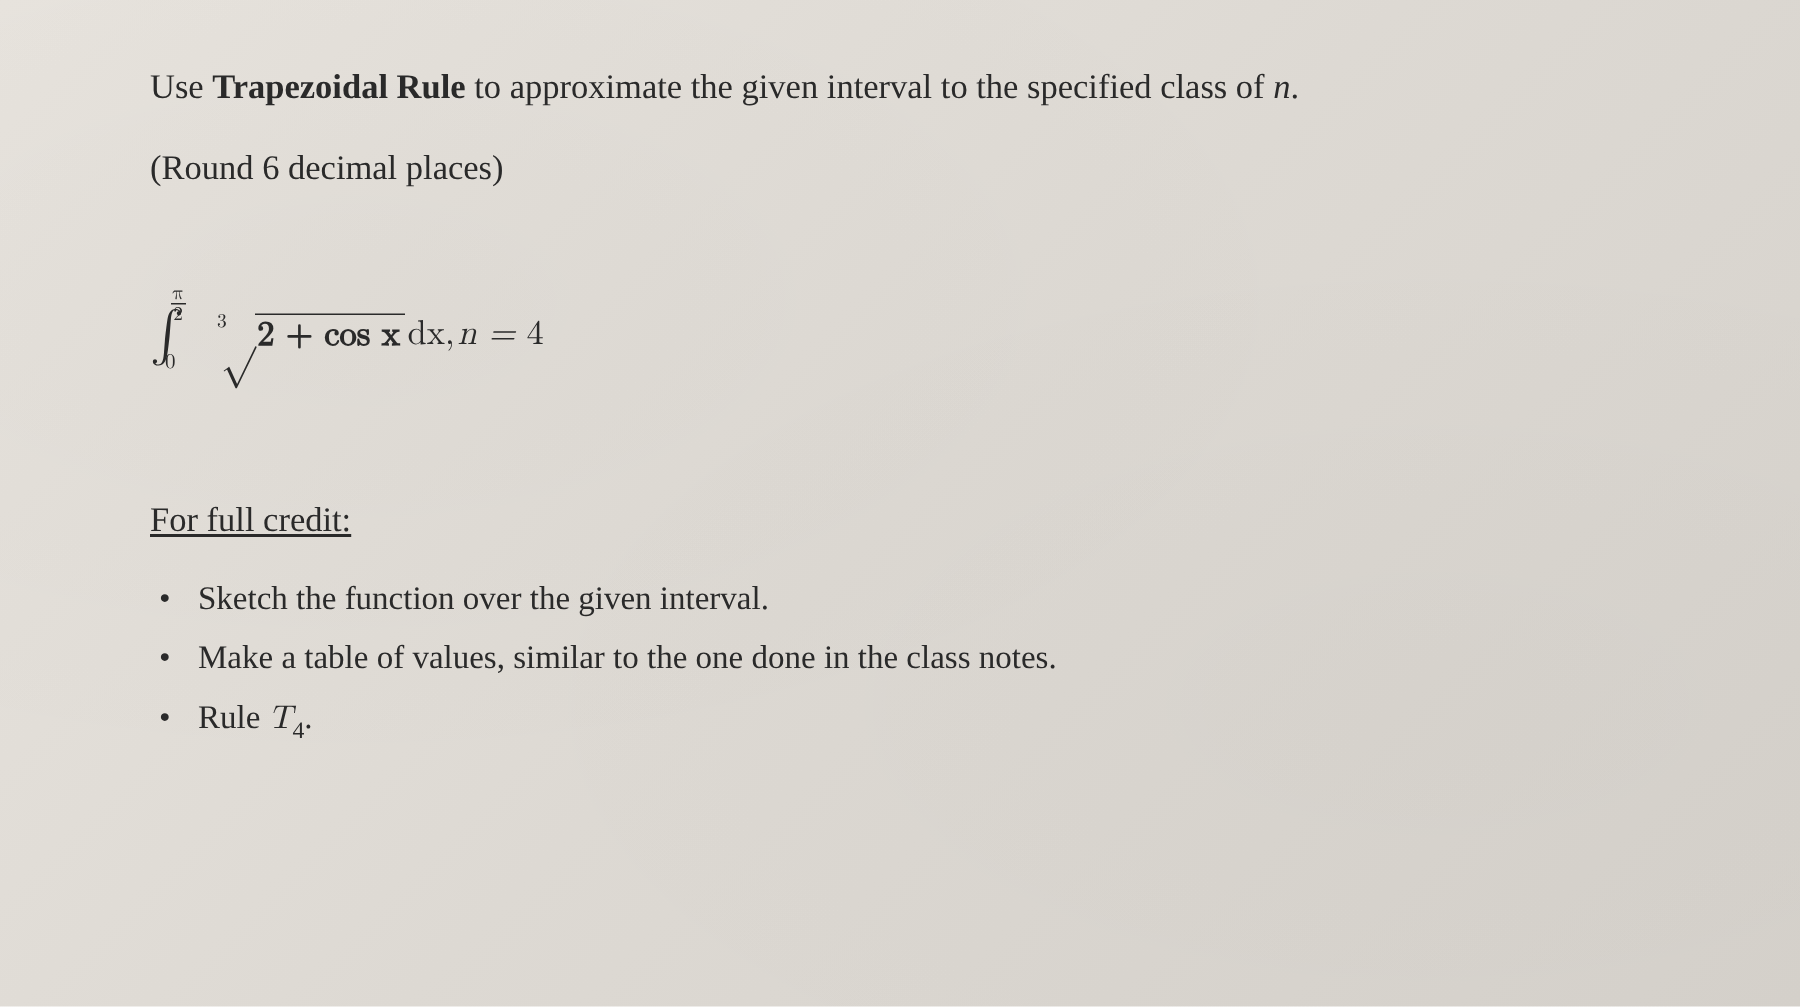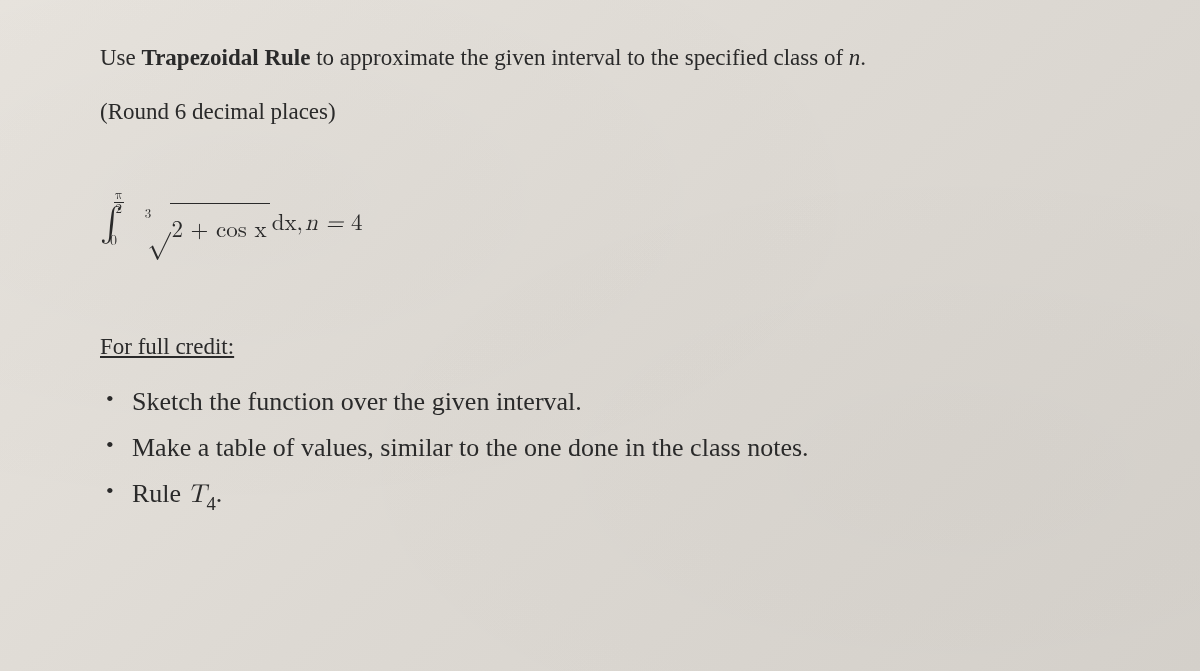--- a/index.html
+++ b/index.html
@@ -95,39 +95,40 @@
       top: -8px;
       margin-right: -4px;
     }
     .radical {
       font-size: 28px;
       position: relative;
       top: 1px;
     }
     .radicand {
       border-top: 1.5px solid #2a2a2a;
-      padding: 12px 3px 0 1px;
+      padding: 0 3px 0 1px;
       display: inline-block;
+      font-weight: bold;
     }
     .after-int {
       margin-left: 2px;
     }
     .n-value {
       margin-left: 2px;
     }
     .credit-header {
       font-size: 23px;
       text-decoration: underline;
       margin-bottom: 20px;
     }
     .bullet-list {
       list-style: none;
     }
     .bullet-list li {
-      font-size: 26px;
+      font-size: 22px;
       line-height: 1.7;
       padding-left: 32px;
       position: relative;
       margin-bottom: 2px;
     }
     .bullet-list li::before {
       content: '•';
       position: absolute;
       left: 6px;
       font-size: 22px;

